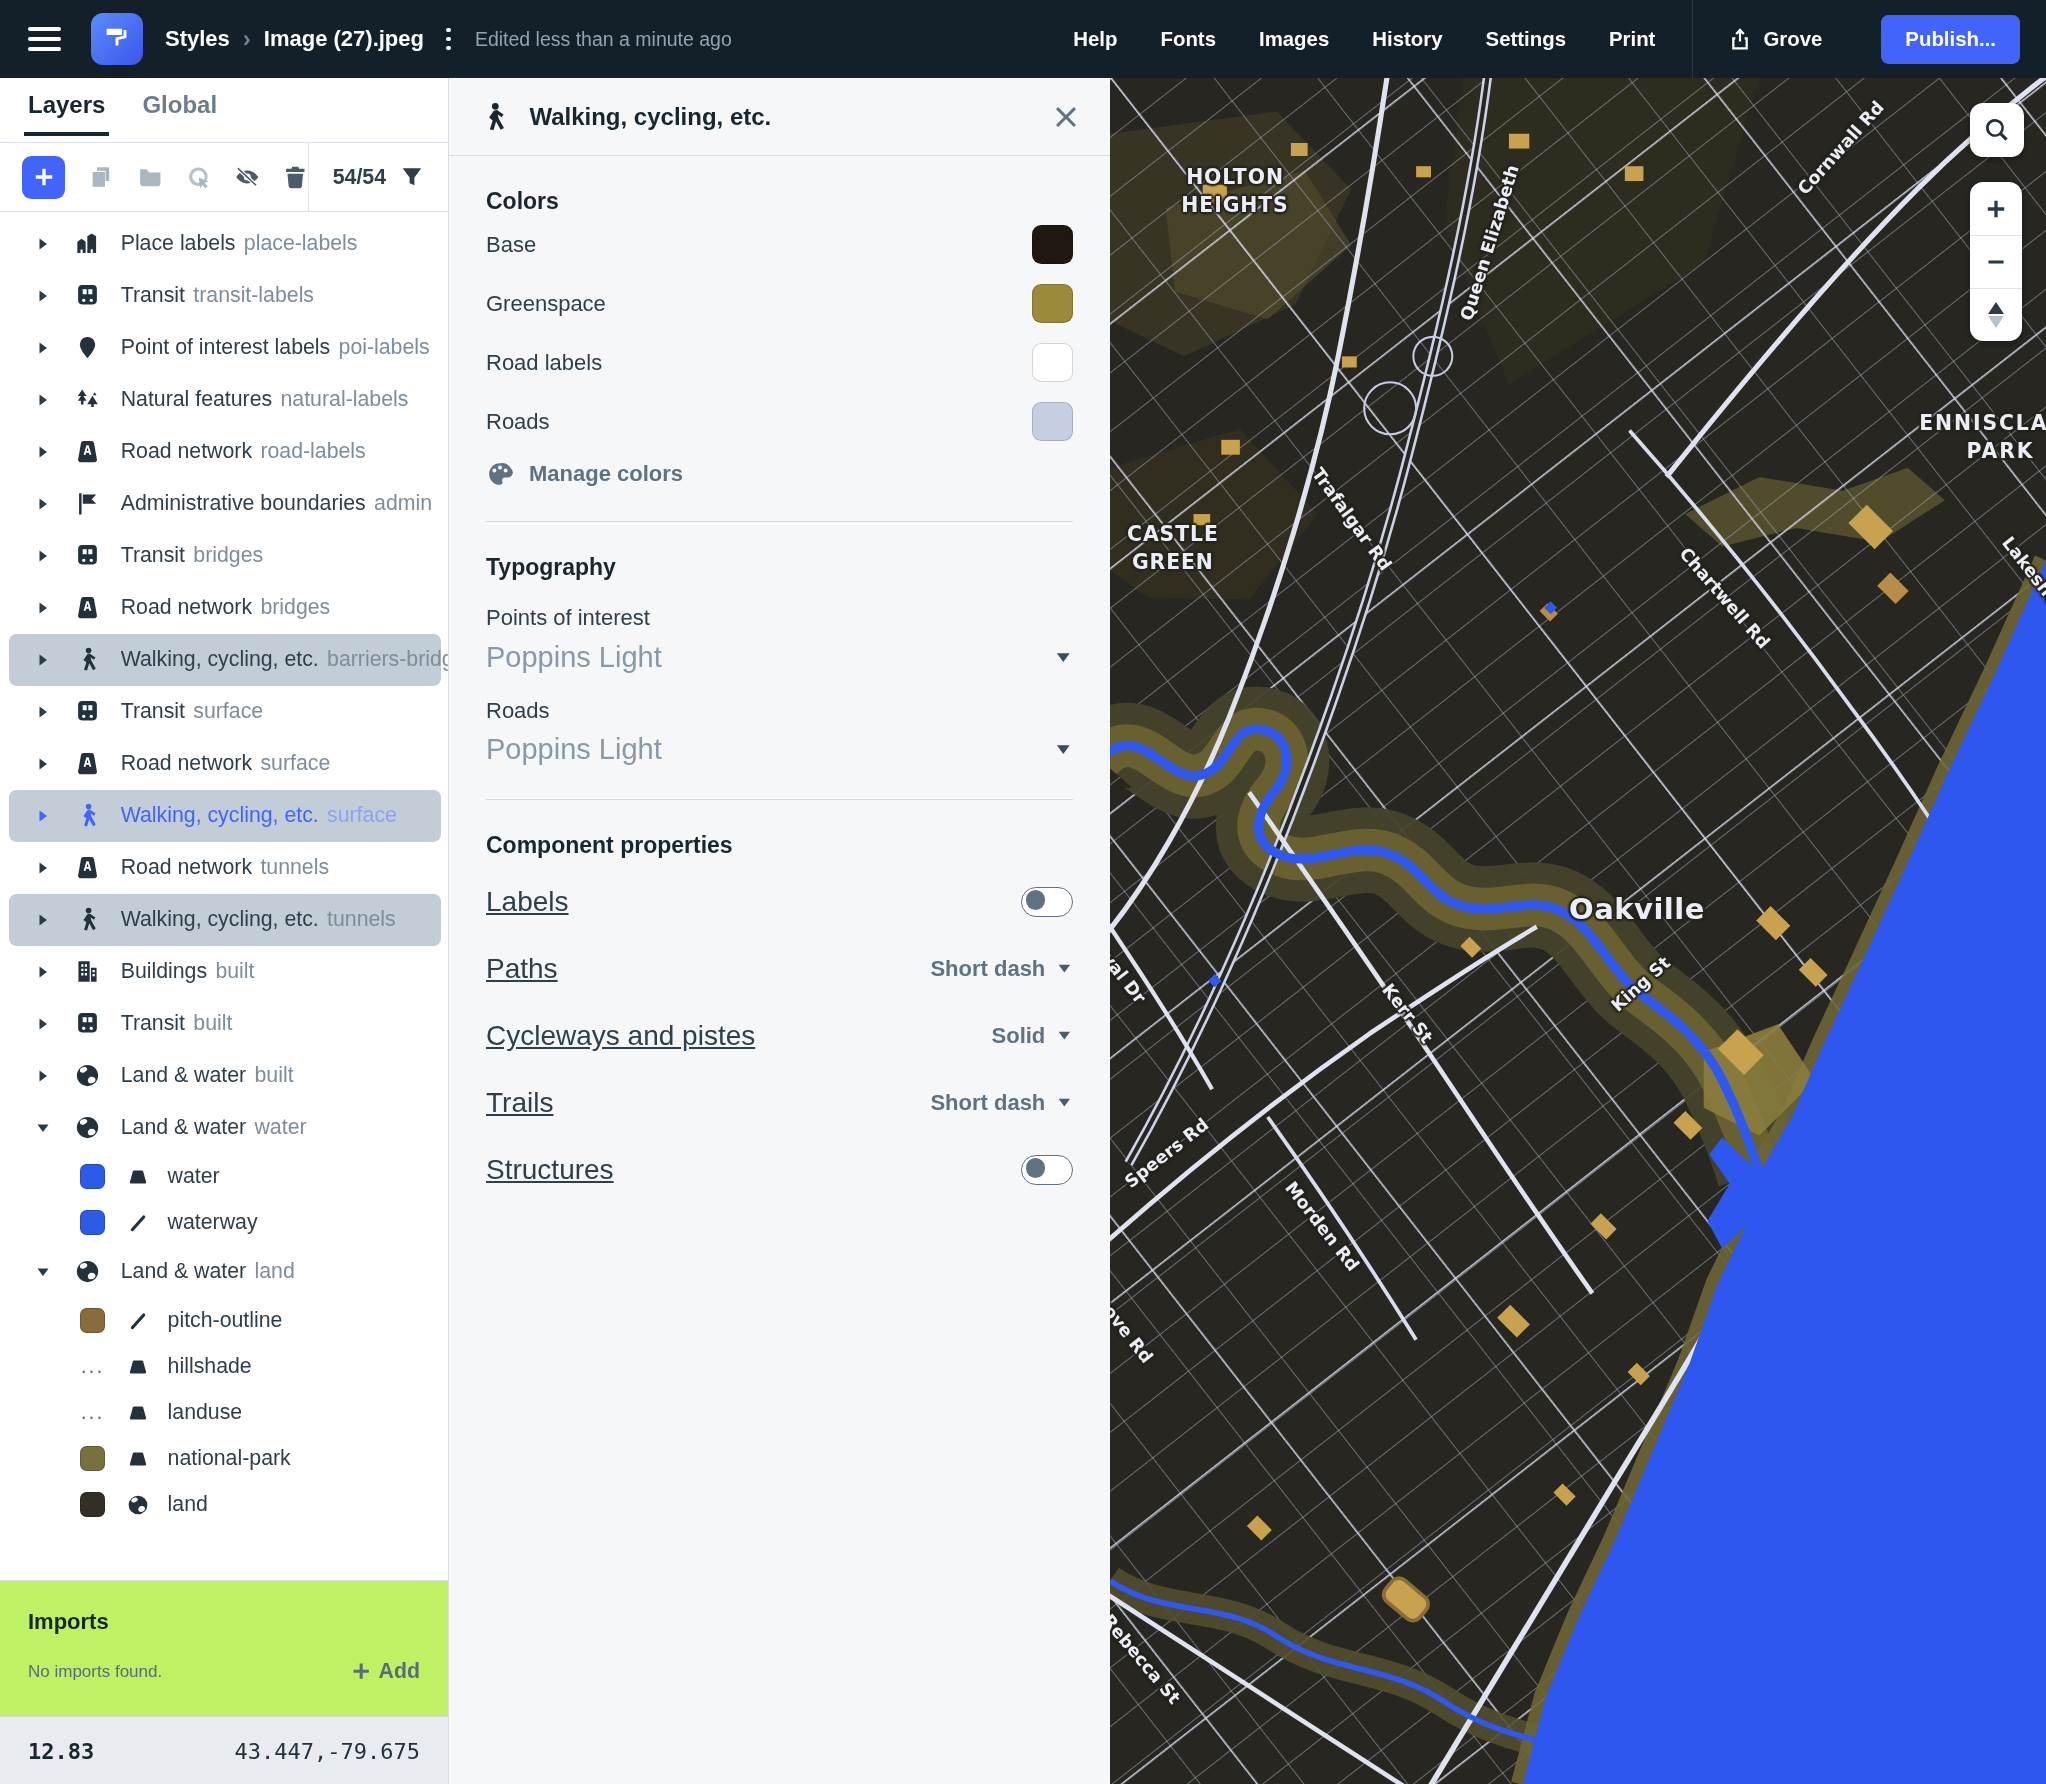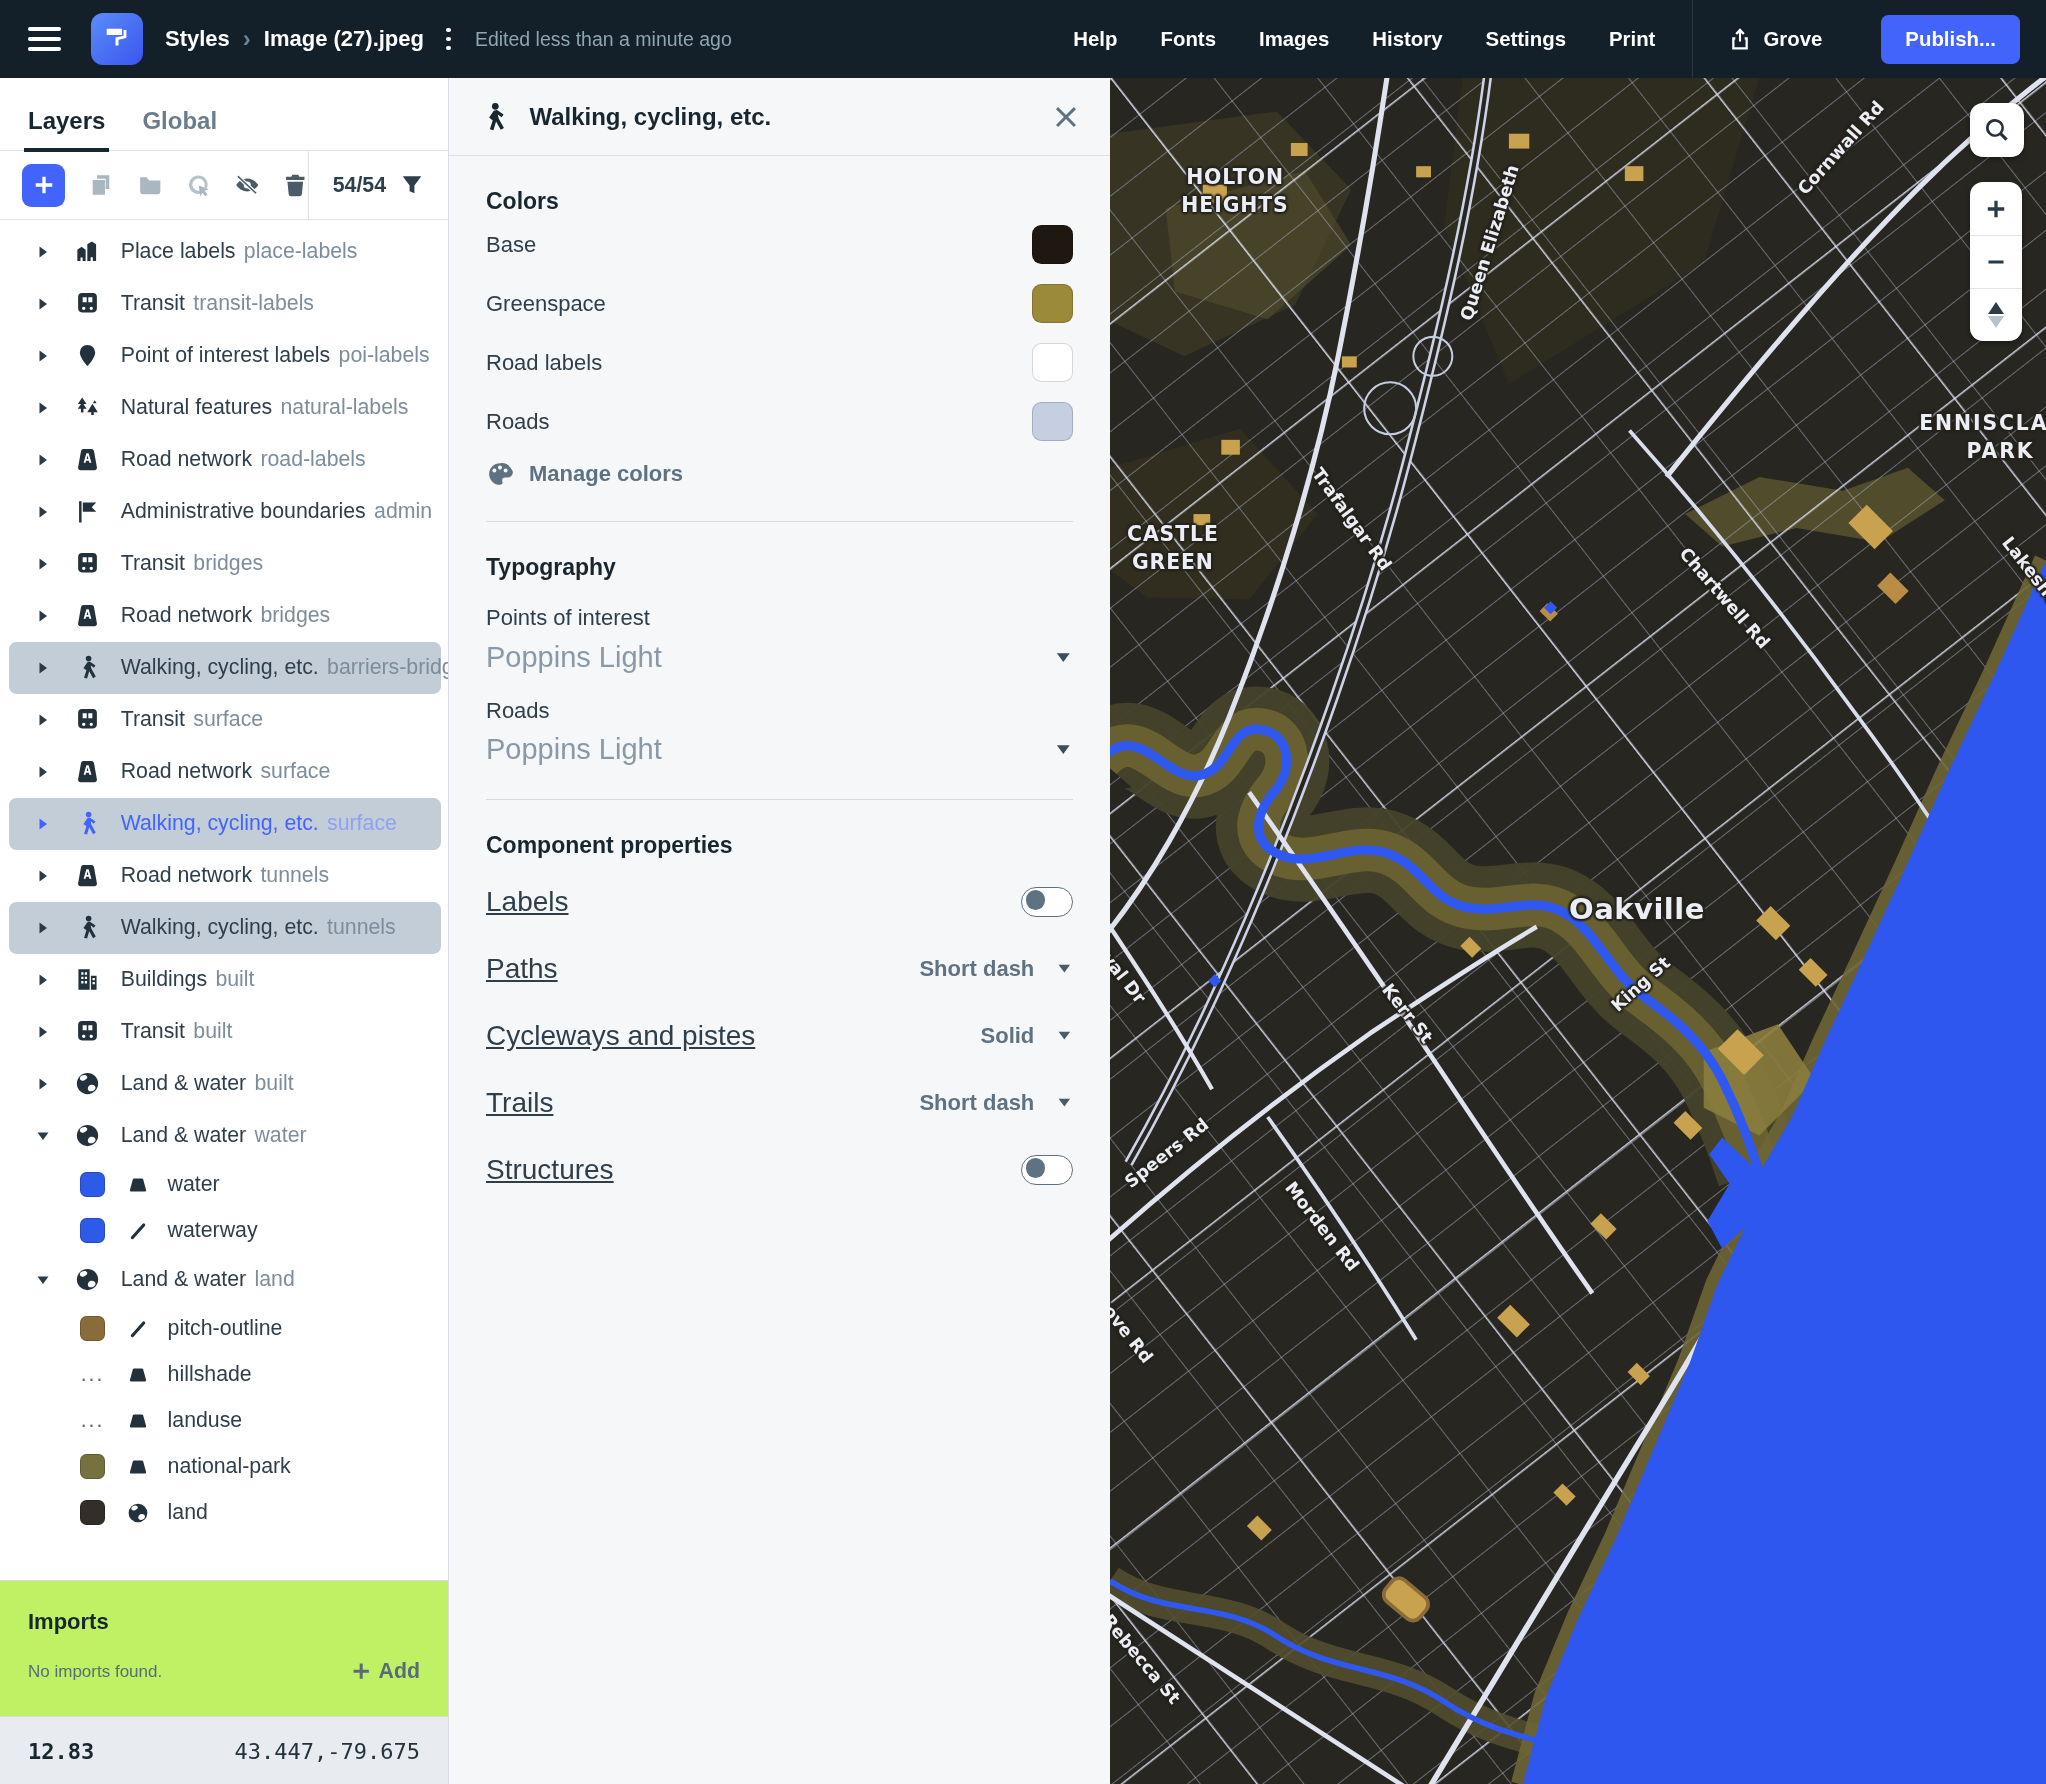--- a/index.html
+++ b/index.html
@@ -27,21 +27,21 @@
     border-left:0.9px solid rgba(255,255,255,.10); cursor:pointer; }
   .share-label { font-size:20.4px; font-weight:600; }
   .publish-btn { background:#4264fb; color:#fff; font-size:20.4px; font-weight:bold;
     padding:13px 24px; border-radius:7.4px; border:none; margin-left:24px; cursor:pointer; }
 
   .main { flex:1; display:flex; min-height:0; }
 
   
   .sidebar { width:449px; flex:none; background:#fff; border-right:0.9px solid #d7dde3;
     display:flex; flex-direction:column; min-height:0; }
-  .tabs { height:73px; flex:none; display:flex; align-items:flex-end; padding:0 0 0 28px;
+  .tabs { height:65px; flex:none; display:flex; align-items:flex-end; padding:0 0 8px 28px;
     border-bottom:1.9px solid #dde3e8; position:relative; }
   .tab { font-size:24px; padding-bottom:15px; margin-right:37px; cursor:pointer; position:relative; }
   .tab.active { font-weight:bold; color:#17262f; }
   .tab.active::after { content:""; position:absolute; left:-3.7px; right:-3.7px; bottom:-1.9px; height:3.7px; background:#17262f; }
   .tab.inactive { color:#6b7d8c; font-weight:600; }
   .ltoolbar { height:69px; flex:none; display:flex; align-items:center; padding-left:22px;
     border-bottom:0.9px solid #dde3e8; }
   .add-btn { width:43px; height:43px; border-radius:9.3px; background:#4264fb; color:#fff;
     display:flex; align-items:center; justify-content:center; cursor:pointer; flex:none; }
   .tb-ic { width:28px; height:28px; margin-left:24px; cursor:pointer; }
@@ -95,21 +95,21 @@
   .manage svg { width:28px; height:28px; }
   .manage span { font-size:22px; font-weight:bold; }
   .pdiv { border:none; border-top:0.9px solid #d5dbe2; margin:33px 0 32px 0; }
   .tfield-label { font-size:22px; color:#2e3e4a; margin-top:24px; }
   .tfield-value { display:flex; align-items:center; margin-top:9.3px; cursor:pointer; }
   .tfield-value .fname { font-size:29px; font-weight:300; color:#8a99a8;
     font-family:"Liberation Sans", sans-serif; }
   .tfield-value svg { margin-left:auto; width:18.6px; height:18.6px; color:#3c4e5c; }
   .prow { height:67px; display:flex; align-items:center; }
   .prow-label { font-size:28px; color:#2e3e4a;text-decoration:underline; }
-  .prow-right { margin-left:auto; display:flex; align-items:center; gap:22px; cursor:pointer; }
+  .prow-right { margin-left:auto; display:flex; align-items:center; gap:11px; cursor:pointer; }
   .sel-value { font-size:22px; font-weight:bold; color:#5f7282; }
   .prow-right svg { width:16.7px; height:16.7px; color:#4a5b69; }
   .toggle { width:52px; height:30px; border:1.9px solid #5f7282; border-radius:16.7px; background:#fff;
     position:relative; cursor:pointer; }
   .toggle .knob { position:absolute; left:3.7px; top:2.8px; width:19.5px; height:19.5px; border-radius:50%; background:#5f7282; }
 
   
   .map { flex:1; position:relative; overflow:hidden; background:#282620; }
   .map svg.basemap { position:absolute; inset:0; }
   .mlabel { position:absolute; color:#eceef6; font-family:"DejaVu Sans", sans-serif;

